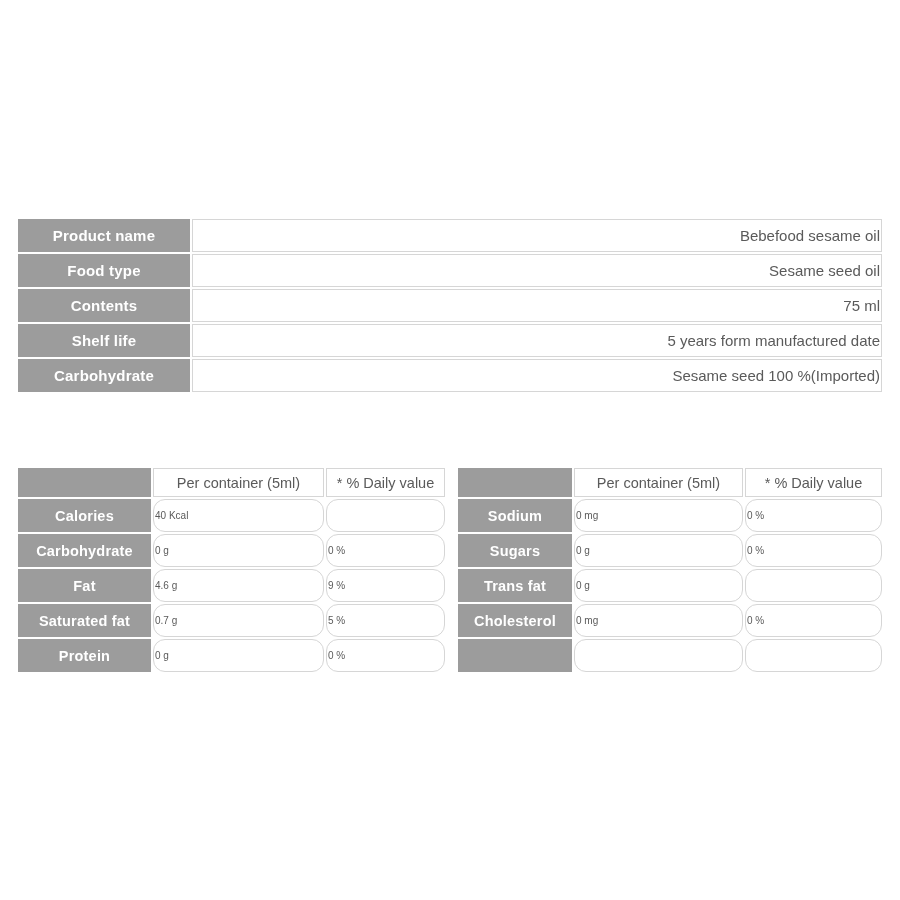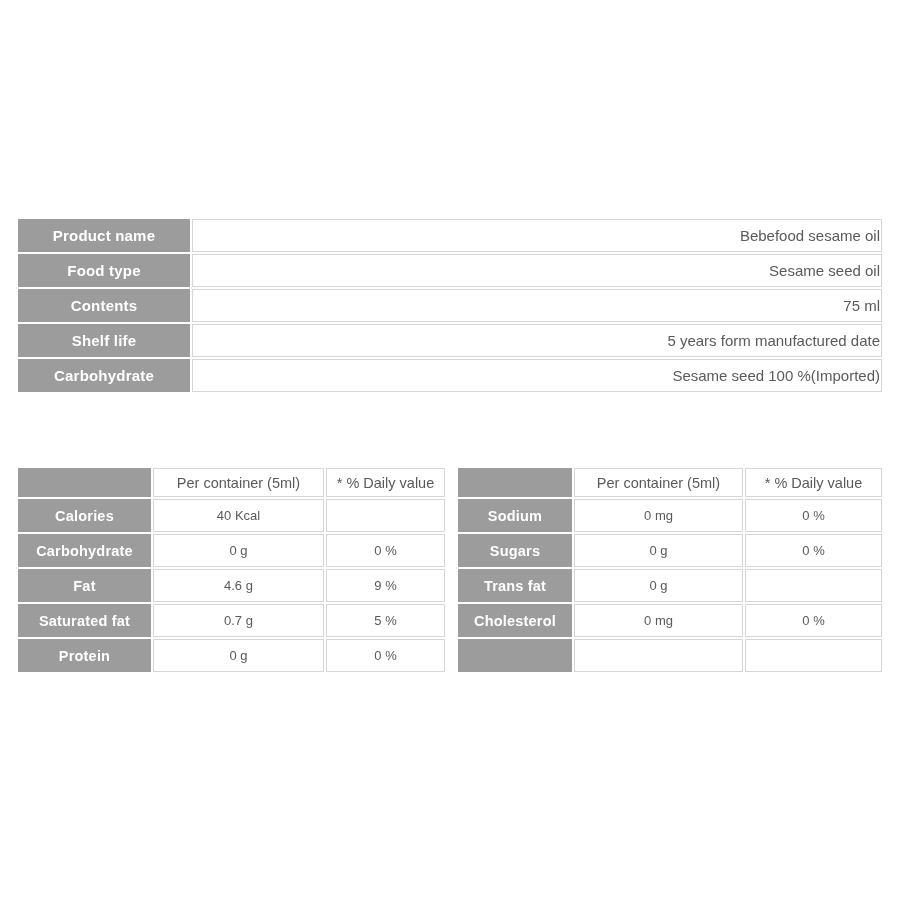--- a/index.html
+++ b/index.html
@@ -65,21 +65,21 @@
     font-size: 20px;
     font-weight: bold;
     color: #e8993e;
   }
   
   .nut-table { position: absolute; top: 466px; }
   .nut-left  { left: 16px;  width: 431px; }
   .nut-right { left: 456px; width: 428px; }
   .nut-table thead td { height: 29px; }
   .nut-table tbody td { height: 33px; margin-top: 32px; }
-  .nut-table .val { text-align: center; font-size: 13px; }
+  .nut-table .val { text-align: left; font-size: 10px; border-radius: 12px; }
   .nut-table .lbl { font-size: 14.5px; }
 </style>
 </head>
 <body>
 
 <div class="page">
 
   <table class="info-table">
     <colgroup>
         <col style="width:172px">

